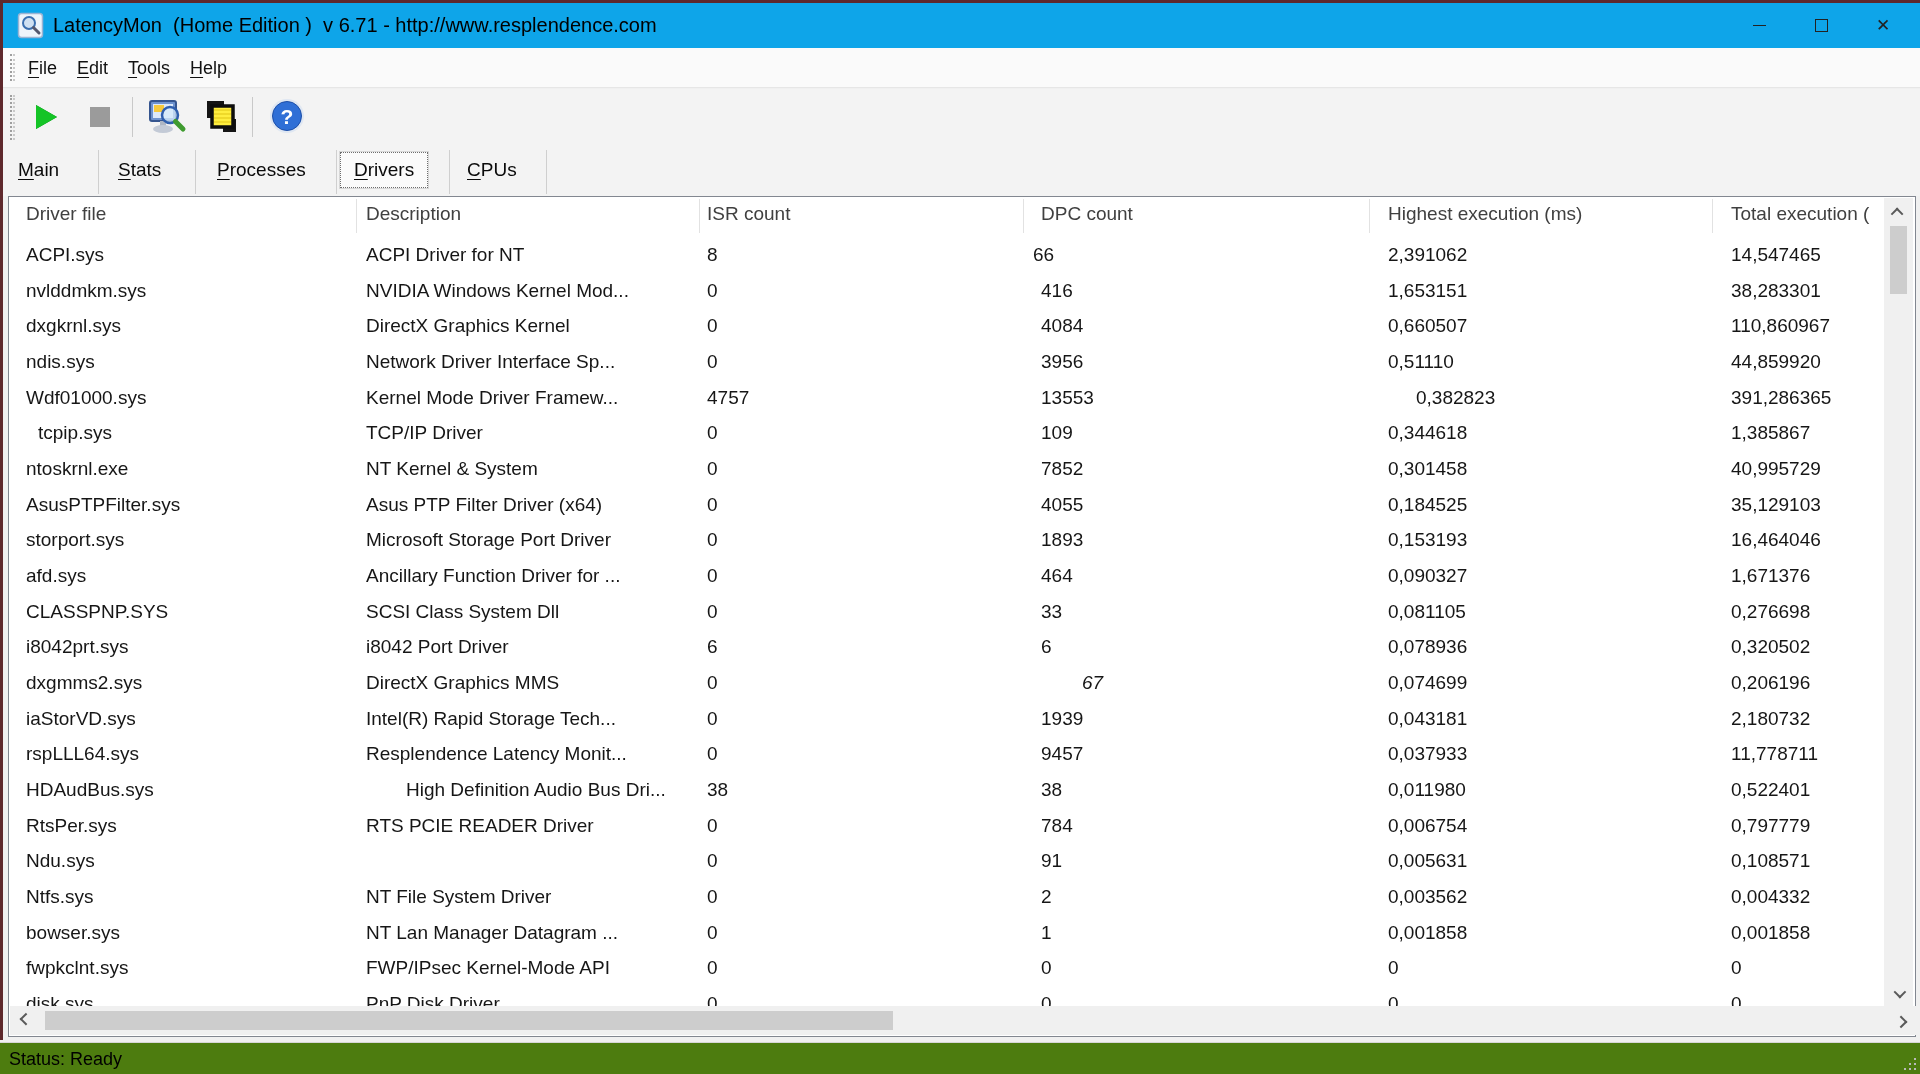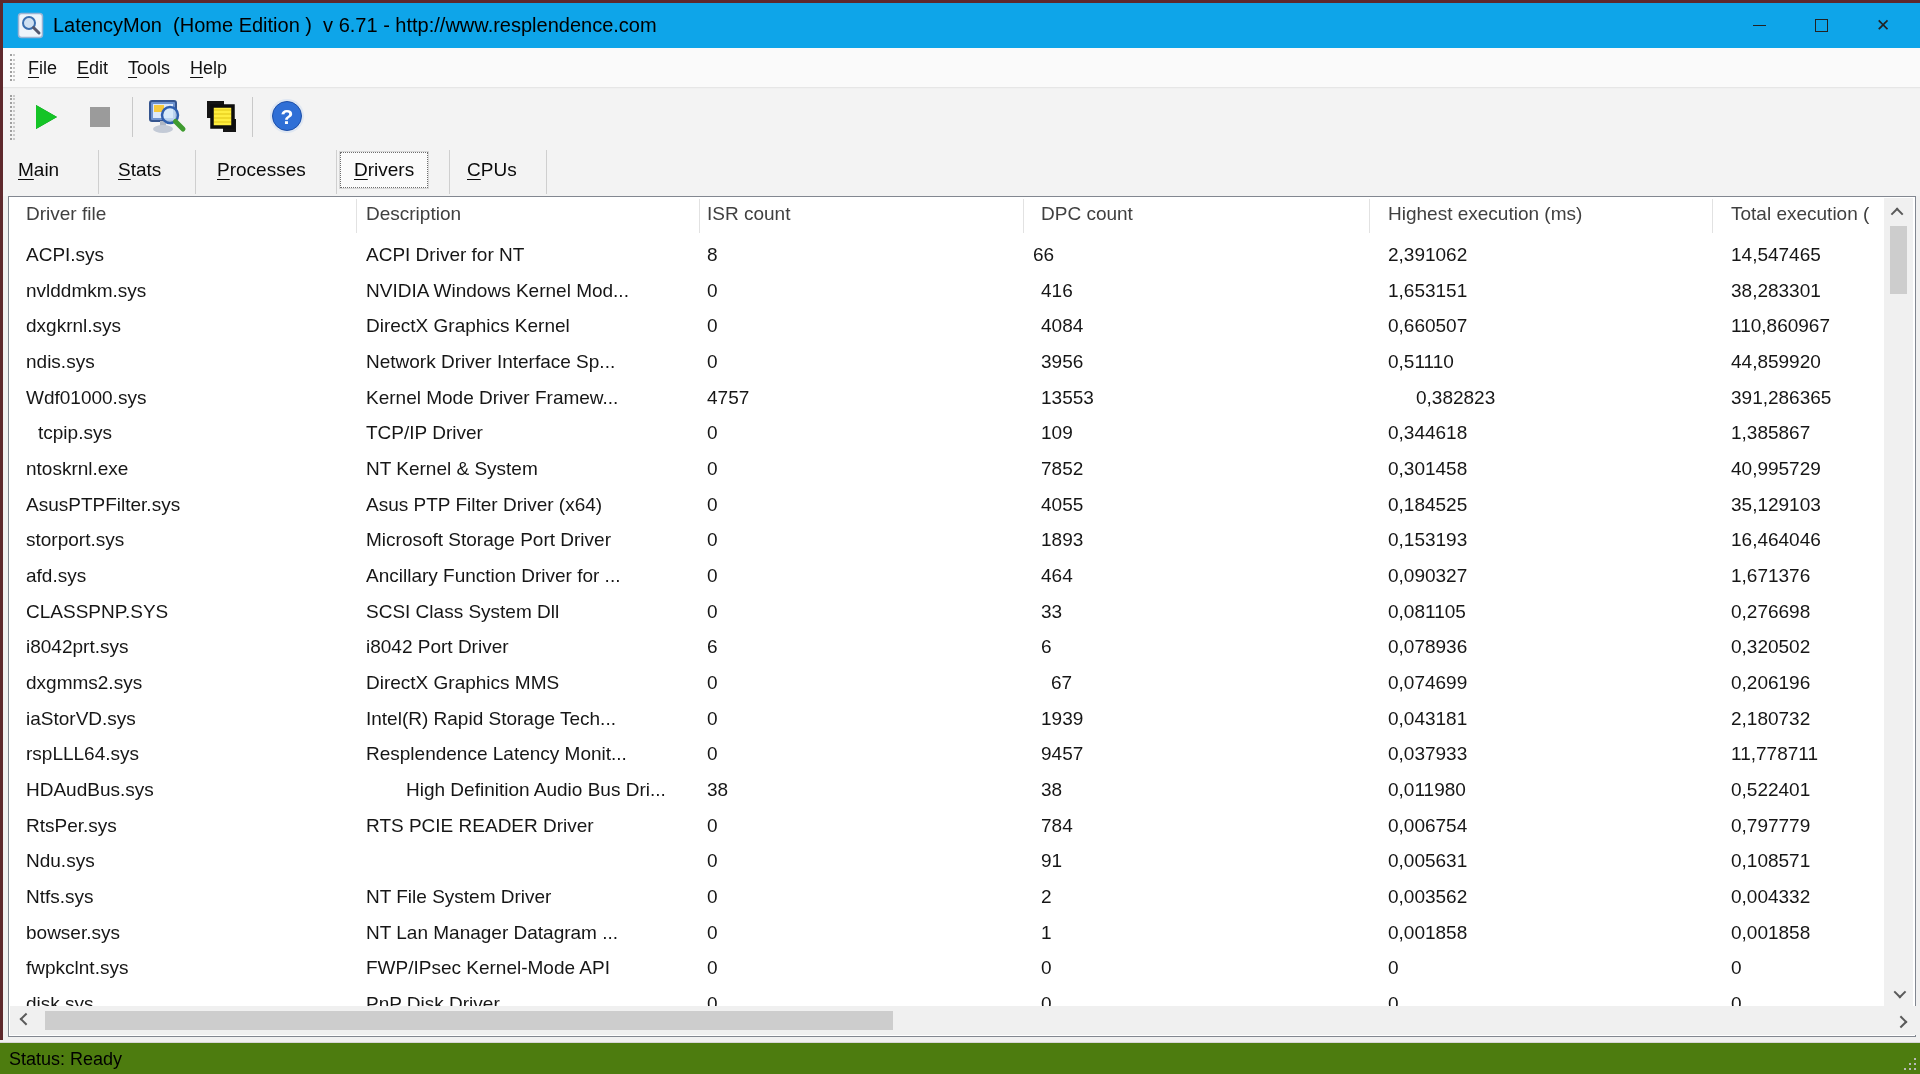--- a/index.html
+++ b/index.html
@@ -285,21 +285,21 @@
         <div class="tcell" style="left: 356px;">i8042 Port Driver</div>
         <div class="tcell" style="left: 697px;">6</div>
         <div class="tcell" style="left: 1031px;">6</div>
         <div class="tcell" style="left: 1378px;">0,078936</div>
         <div class="tcell" style="left: 1721px;">0,320502</div>
       </div>
       <div class="trow">
         <div class="tcell" style="left: 16px;">dxgmms2.sys</div>
         <div class="tcell" style="left: 356px;">DirectX Graphics MMS</div>
         <div class="tcell" style="left: 697px;">0</div>
-        <div class="tcell" style="left: 1041px;">67</div>
+        <div class="tcell" style="left: 1072px; font-style: italic;">67</div>
         <div class="tcell" style="left: 1378px;">0,074699</div>
         <div class="tcell" style="left: 1721px;">0,206196</div>
       </div>
       <div class="trow">
         <div class="tcell" style="left: 16px;">iaStorVD.sys</div>
         <div class="tcell" style="left: 356px;">Intel(R) Rapid Storage Tech...</div>
         <div class="tcell" style="left: 697px;">0</div>
         <div class="tcell" style="left: 1031px;">1939</div>
         <div class="tcell" style="left: 1378px;">0,043181</div>
         <div class="tcell" style="left: 1721px;">2,180732</div>

